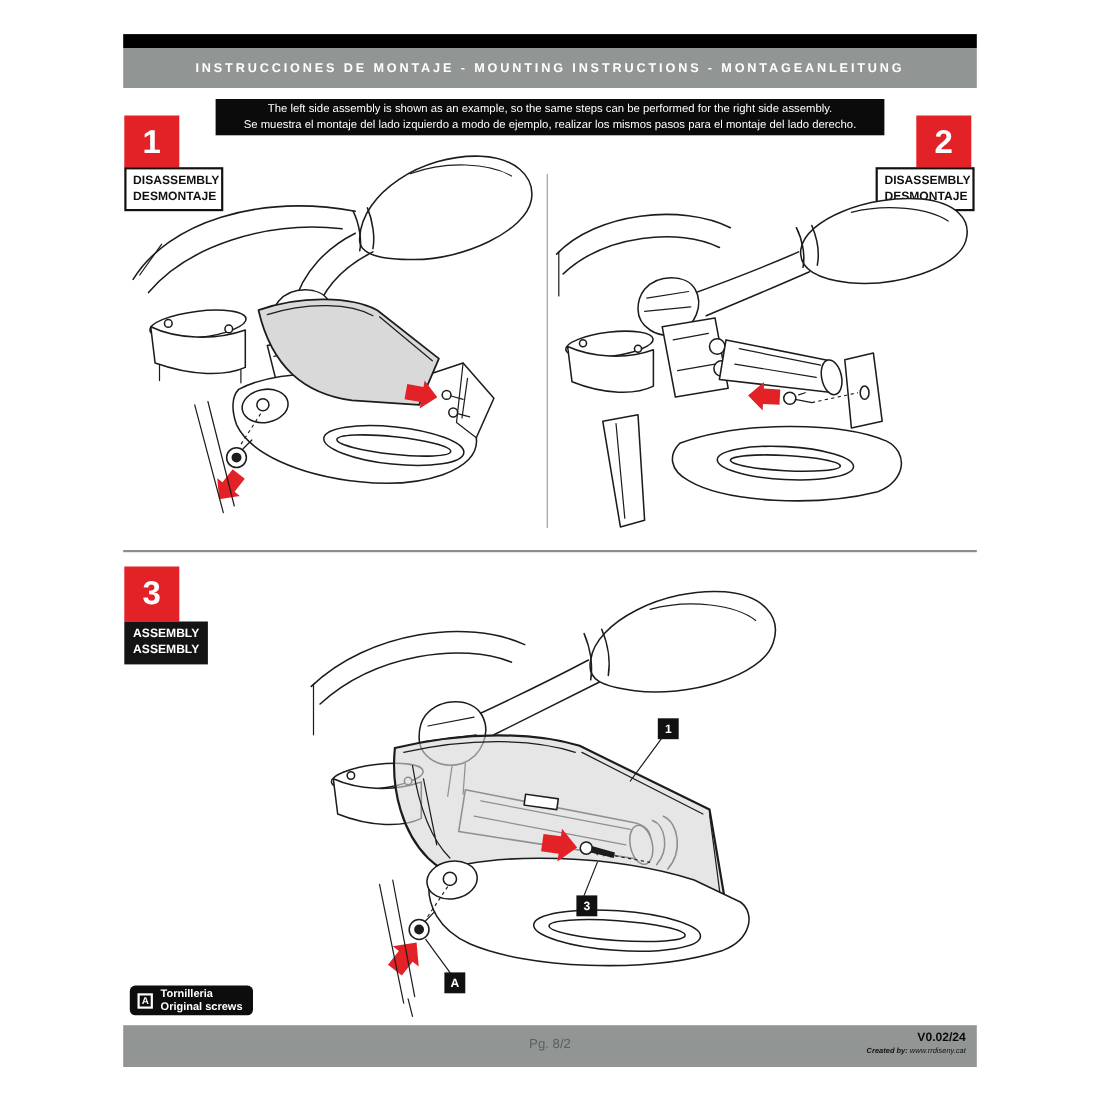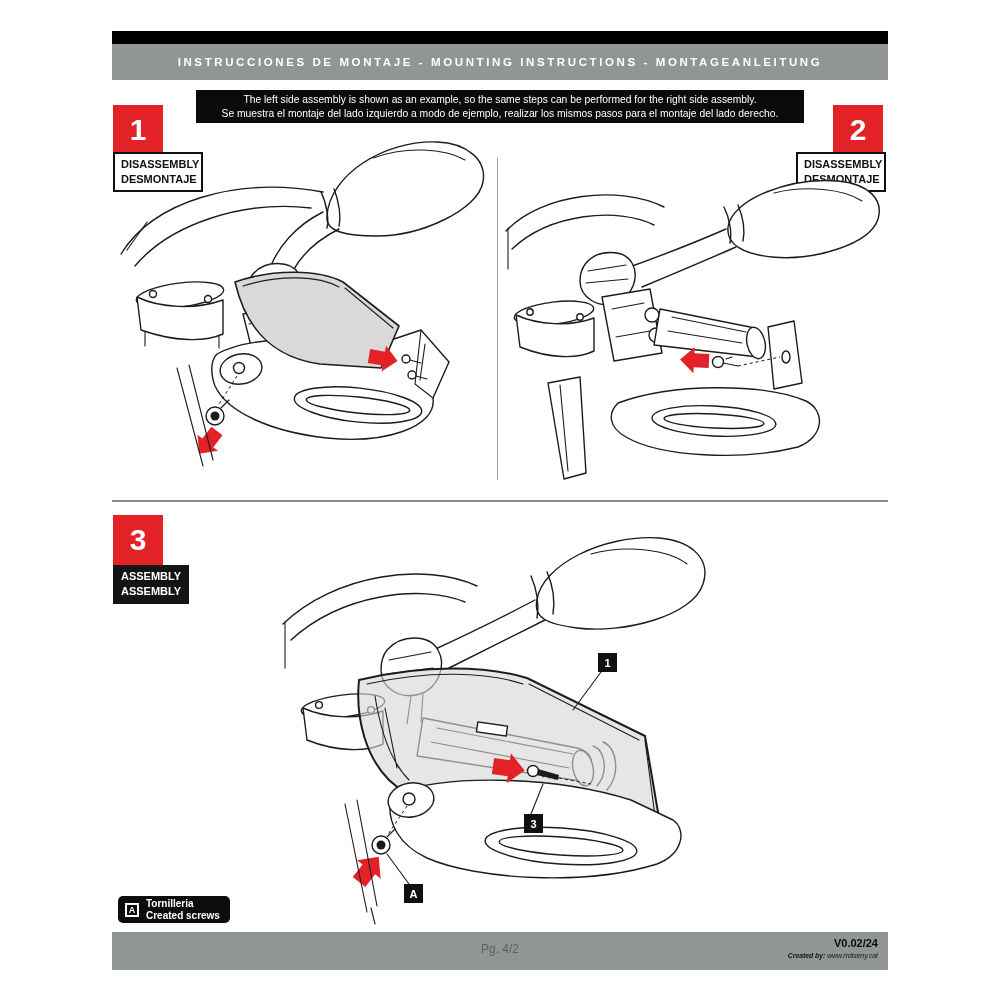--- a/index.html
+++ b/index.html
@@ -326,26 +326,26 @@
   <div class="abs callout" style="left:404px; top:884px;">
     <span>A</span>
   </div>
 
   <div class="abs badge">
     <div class="aicon">
       <span>A</span>
     </div>
     <div class="txt">
       <div>Tornilleria</div>
-      <div>Created screws</div>
+      <div>Original screws</div>
     </div>
   </div>
 
   <div class="abs footer">
-    <div class="pg">Pg. 4/2</div>
+    <div class="pg">Pg. 8/2</div>
     <div class="ver">V0.02/24</div>
     <div class="credit">
       <b>Created by:</b>
       <span>www.rrdiseny.cat</span>
     </div>
   </div>
 
 </div>
 
 </body></html>

